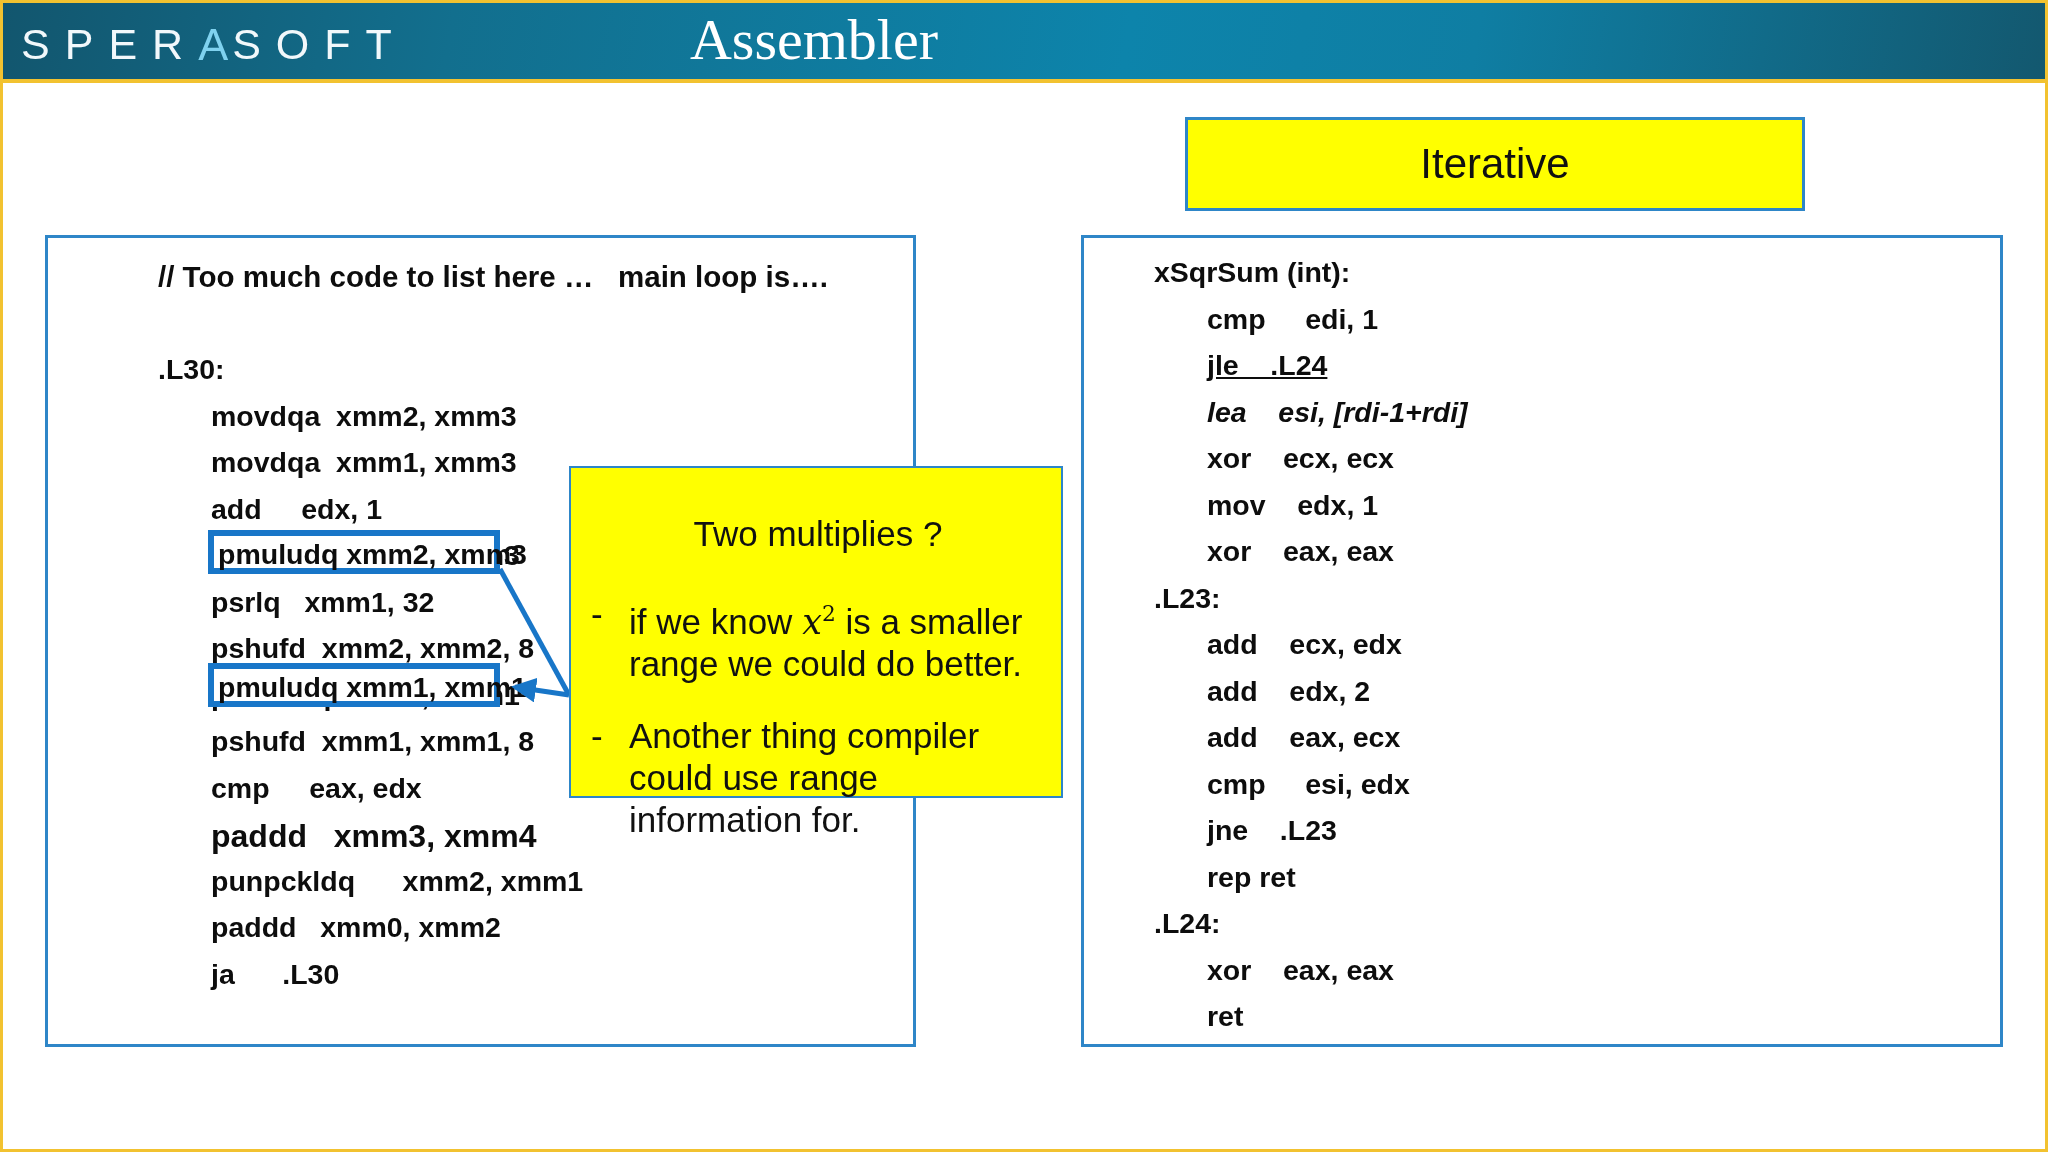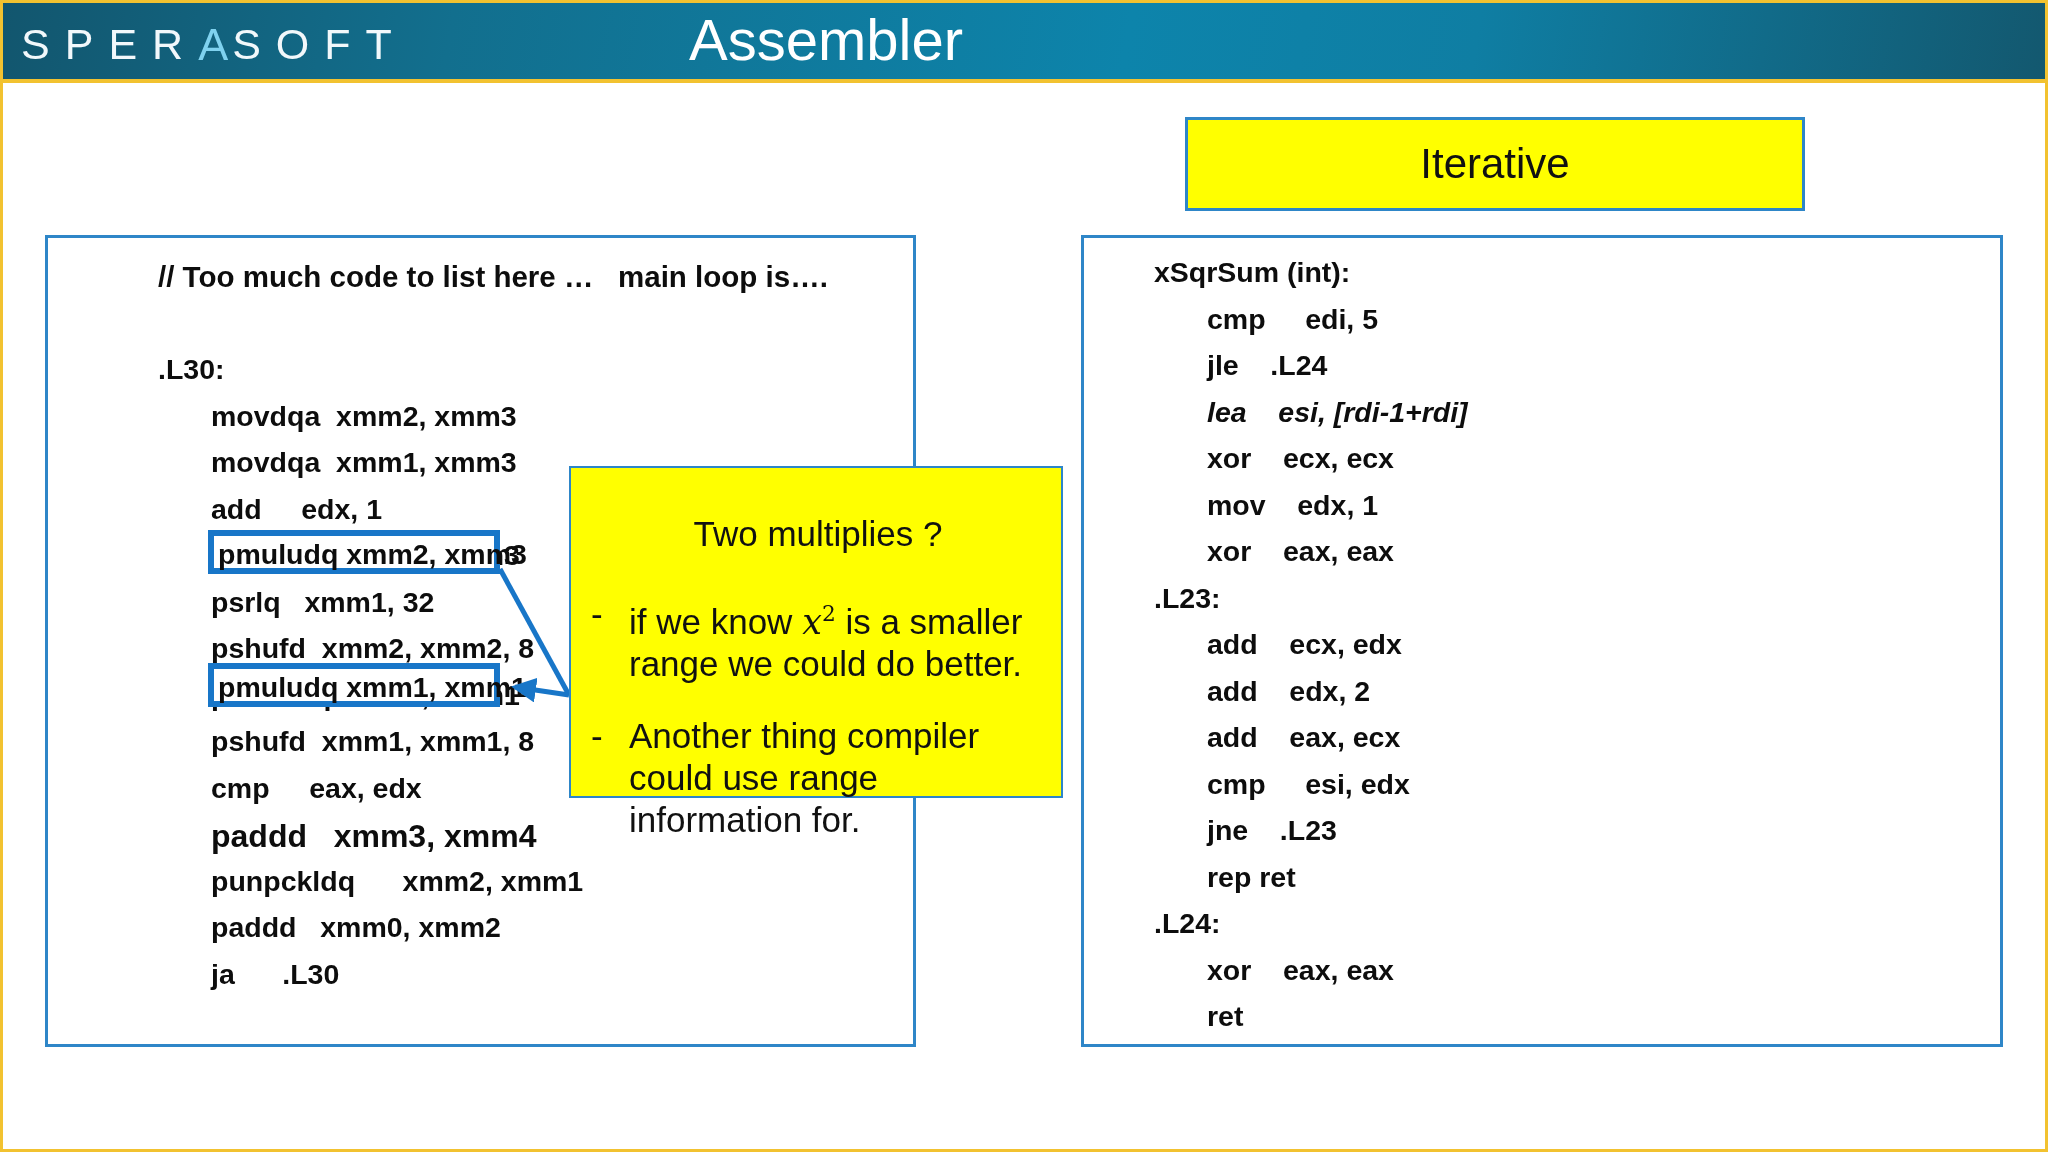--- a/index.html
+++ b/index.html
@@ -25,23 +25,23 @@
   #logo{
     position:absolute;left:18px;top:17px;
     display:flex;align-items:center;
     font-size:43px;letter-spacing:15px;color:#f2f8fb;font-weight:400;
   }
   #logo .lg-a{
     display:inline-block;width:34px;text-align:center;color:#7fd2ef;
     font-size:45px;line-height:43px;
   }
   #page-title{
-    position:absolute;left:16px;top:0;width:1614px;height:76px;
+    position:absolute;left:4px;top:0;width:1614px;height:76px;
     text-align:center;
-    font-size:58px;line-height:74px;color:#ffffff;font-weight:400;
+    font-size:58px;line-height:74px;color:#ffffff;font-weight:400;font-family:Liberation Serif, serif;
   }
 
   
   .banner{
     position:absolute;background:#FFFF00;border:3px solid #2E86C8;
     display:flex;align-items:center;justify-content:center;
     color:#111111;font-size:42px;font-weight:400;
   }
   #banner-left{left:139px;top:114px;width:673px;height:88px;}
   #banner-right{left:1182px;top:114px;width:614px;height:88px;}
@@ -136,22 +136,22 @@
       <div class="hl-text" style="left: 4px; top: 2px;">pmuludq xmm1, xmm1</div>
     </div>
 
   <div class="banner" id="banner-right">
     <span>Iterative</span>
   </div>
 
   <div class="panel" id="panel-right">
     <div id="right-code">
         <div class="cl" style="left: 70px; top: 18px; font-size: 28.5px;">xSqrSum (int):</div>
-        <div class="cl" style="left: 123px; top: 64.5px; font-size: 28.5px;">cmp     edi, 5</div>
-        <div class="cl" style="left: 123px; top: 111px; font-size: 28.5px;">jle    .L24</div>
+        <div class="cl" style="left: 123px; top: 64.5px; font-size: 28.5px;">cmp     edi, 1</div>
+        <div class="cl" style="left: 123px; top: 111px; font-size: 28.5px; text-decoration: underline;">jle    .L24</div>
         <div class="cl" style="left: 123px; top: 157.5px; font-size: 28.5px; font-style: italic;">lea    esi, [rdi-1+rdi]</div>
         <div class="cl" style="left: 123px; top: 204px; font-size: 28.5px;">xor    ecx, ecx</div>
         <div class="cl" style="left: 123px; top: 250.5px; font-size: 28.5px; text-align: center;">mov    edx, 1</div>
         <div class="cl" style="left: 123px; top: 297px; font-size: 28.5px;">xor    eax, eax</div>
         <div class="cl" style="left: 70px; top: 343.5px; font-size: 28.5px;">.L23:</div>
         <div class="cl" style="left: 123px; top: 390px; font-size: 28.5px;">add    ecx, edx</div>
         <div class="cl" style="left: 123px; top: 436.5px; font-size: 28.5px;">add    edx, 2</div>
         <div class="cl" style="left: 123px; top: 483px; font-size: 28.5px;">add    eax, ecx</div>
         <div class="cl" style="left: 123px; top: 529.5px; font-size: 28.5px;">cmp     esi, edx</div>
         <div class="cl" style="left: 123px; top: 576px; font-size: 28.5px;">jne    .L23</div>

